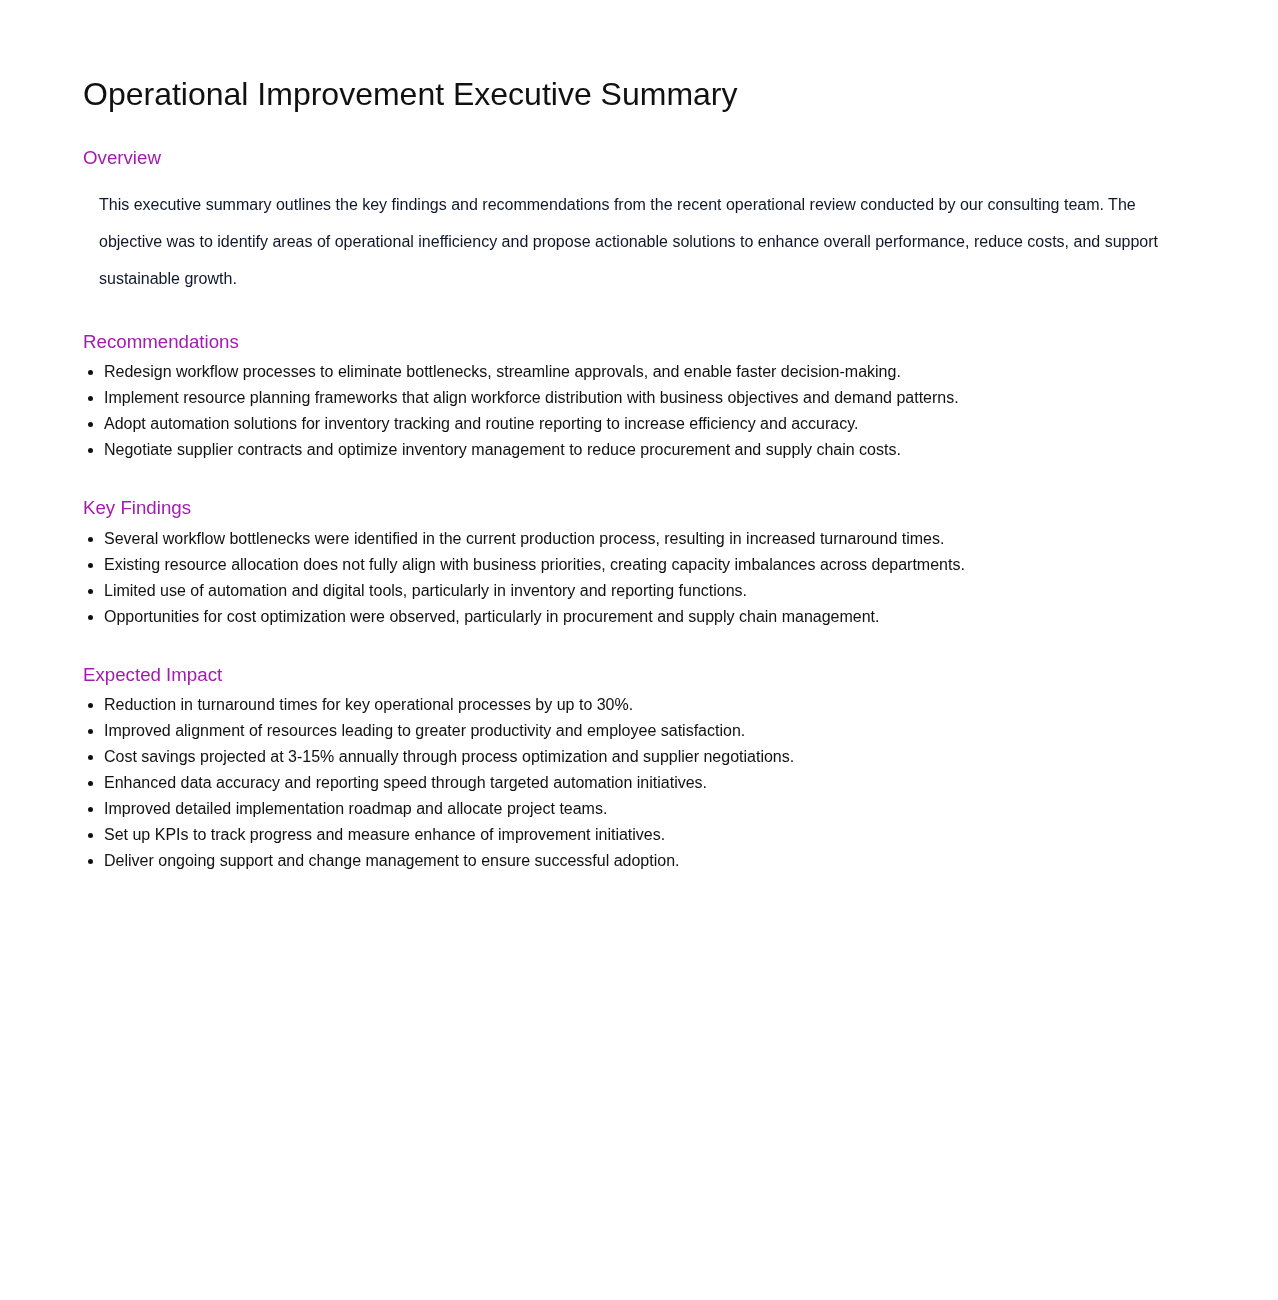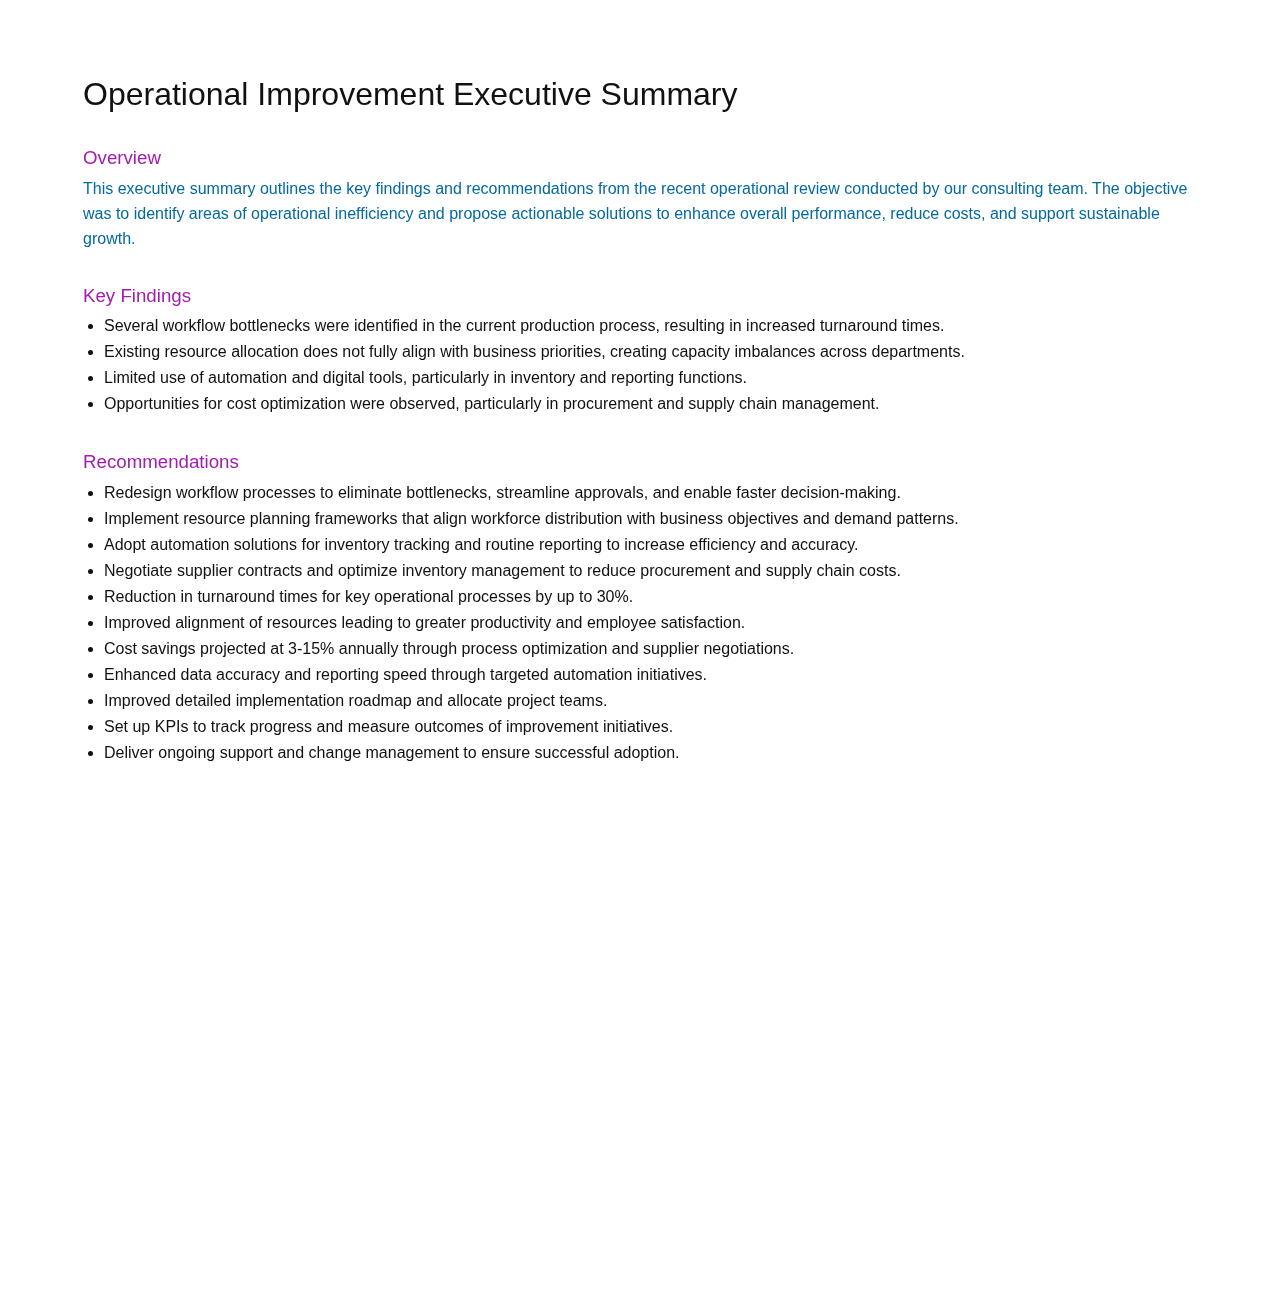--- a/index.html
+++ b/index.html
@@ -31,23 +31,23 @@
   }
   .section-heading {
     font-size: 18.7px;
     font-weight: 400;
     line-height: 1.25;
     margin: 33px 0 6px 0;
     color: #a21caf;
   }
   .body-paragraph {
     font-size: 16px;
-    line-height: 25px;
-    margin: 0;
-    color: #0369a1;
+    line-height: 37px;
+    margin: 16px;
+    color: #0f172a;
   }
   ul.bullet-list {
     margin: 0;
     padding: 0 0 0 21px;
     list-style: disc outside;
   }
   li.bullet-item {
     font-size: 16px;
     line-height: 26px;
     color: #111111;
@@ -59,49 +59,50 @@
 <div class="page">
 
   <h1 class="doc-title">Operational Improvement Executive Summary</h1>
 
   <section class="doc-section">
     <h3 class="section-heading">Overview</h3>
     <p class="body-paragraph">This executive summary outlines the key findings and recommendations from the recent operational review conducted by our consulting team. The objective was to identify areas of operational inefficiency and propose actionable solutions to enhance overall performance, reduce costs, and support sustainable growth.</p>
   </section>
 
   <section class="doc-section">
+    <h3 class="section-heading">Recommendations</h3>
+    <ul class="bullet-list">
+      <li class="bullet-item">Redesign workflow processes to eliminate bottlenecks, streamline approvals, and enable faster decision-making.</li>
+      <li class="bullet-item">Implement resource planning frameworks that align workforce distribution with business objectives and demand patterns.</li>
+      <li class="bullet-item">Adopt automation solutions for inventory tracking and routine reporting to increase efficiency and accuracy.</li>
+      <li class="bullet-item">Negotiate supplier contracts and optimize inventory management to reduce procurement and supply chain costs.</li>
+    </ul>
+  </section>
+
+  <section class="doc-section">
     <h3 class="section-heading">Key Findings</h3>
     <ul class="bullet-list">
       <li class="bullet-item">Several workflow bottlenecks were identified in the current production process, resulting in increased turnaround times.</li>
       <li class="bullet-item">Existing resource allocation does not fully align with business priorities, creating capacity imbalances across departments.</li>
       <li class="bullet-item">Limited use of automation and digital tools, particularly in inventory and reporting functions.</li>
       <li class="bullet-item">Opportunities for cost optimization were observed, particularly in procurement and supply chain management.</li>
     </ul>
   </section>
 
   <section class="doc-section">
-    <h3 class="section-heading">Recommendations</h3>
-    <ul class="bullet-list">
-      <li class="bullet-item">Redesign workflow processes to eliminate bottlenecks, streamline approvals, and enable faster decision-making.</li>
-      <li class="bullet-item">Implement resource planning frameworks that align workforce distribution with business objectives and demand patterns.</li>
-      <li class="bullet-item">Adopt automation solutions for inventory tracking and routine reporting to increase efficiency and accuracy.</li>
-      <li class="bullet-item">Negotiate supplier contracts and optimize inventory management to reduce procurement and supply chain costs.</li>
-    </ul>
-  </section>
-
-  <section class="doc-section">
+    <h3 class="section-heading">Expected Impact</h3>
     <ul class="bullet-list">
       <li class="bullet-item">Reduction in turnaround times for key operational processes by up to 30%.</li>
       <li class="bullet-item">Improved alignment of resources leading to greater productivity and employee satisfaction.</li>
       <li class="bullet-item">Cost savings projected at 3-15% annually through process optimization and supplier negotiations.</li>
       <li class="bullet-item">Enhanced data accuracy and reporting speed through targeted automation initiatives.</li>
     </ul>
   </section>
 
   <section class="doc-section">
     <ul class="bullet-list">
       <li class="bullet-item">Improved detailed implementation roadmap and allocate project teams.</li>
-      <li class="bullet-item">Set up KPIs to track progress and measure outcomes of improvement initiatives.</li>
+      <li class="bullet-item">Set up KPIs to track progress and measure enhance of improvement initiatives.</li>
       <li class="bullet-item">Deliver ongoing support and change management to ensure successful adoption.</li>
     </ul>
   </section>
 
 </div>
 
 </body></html>

